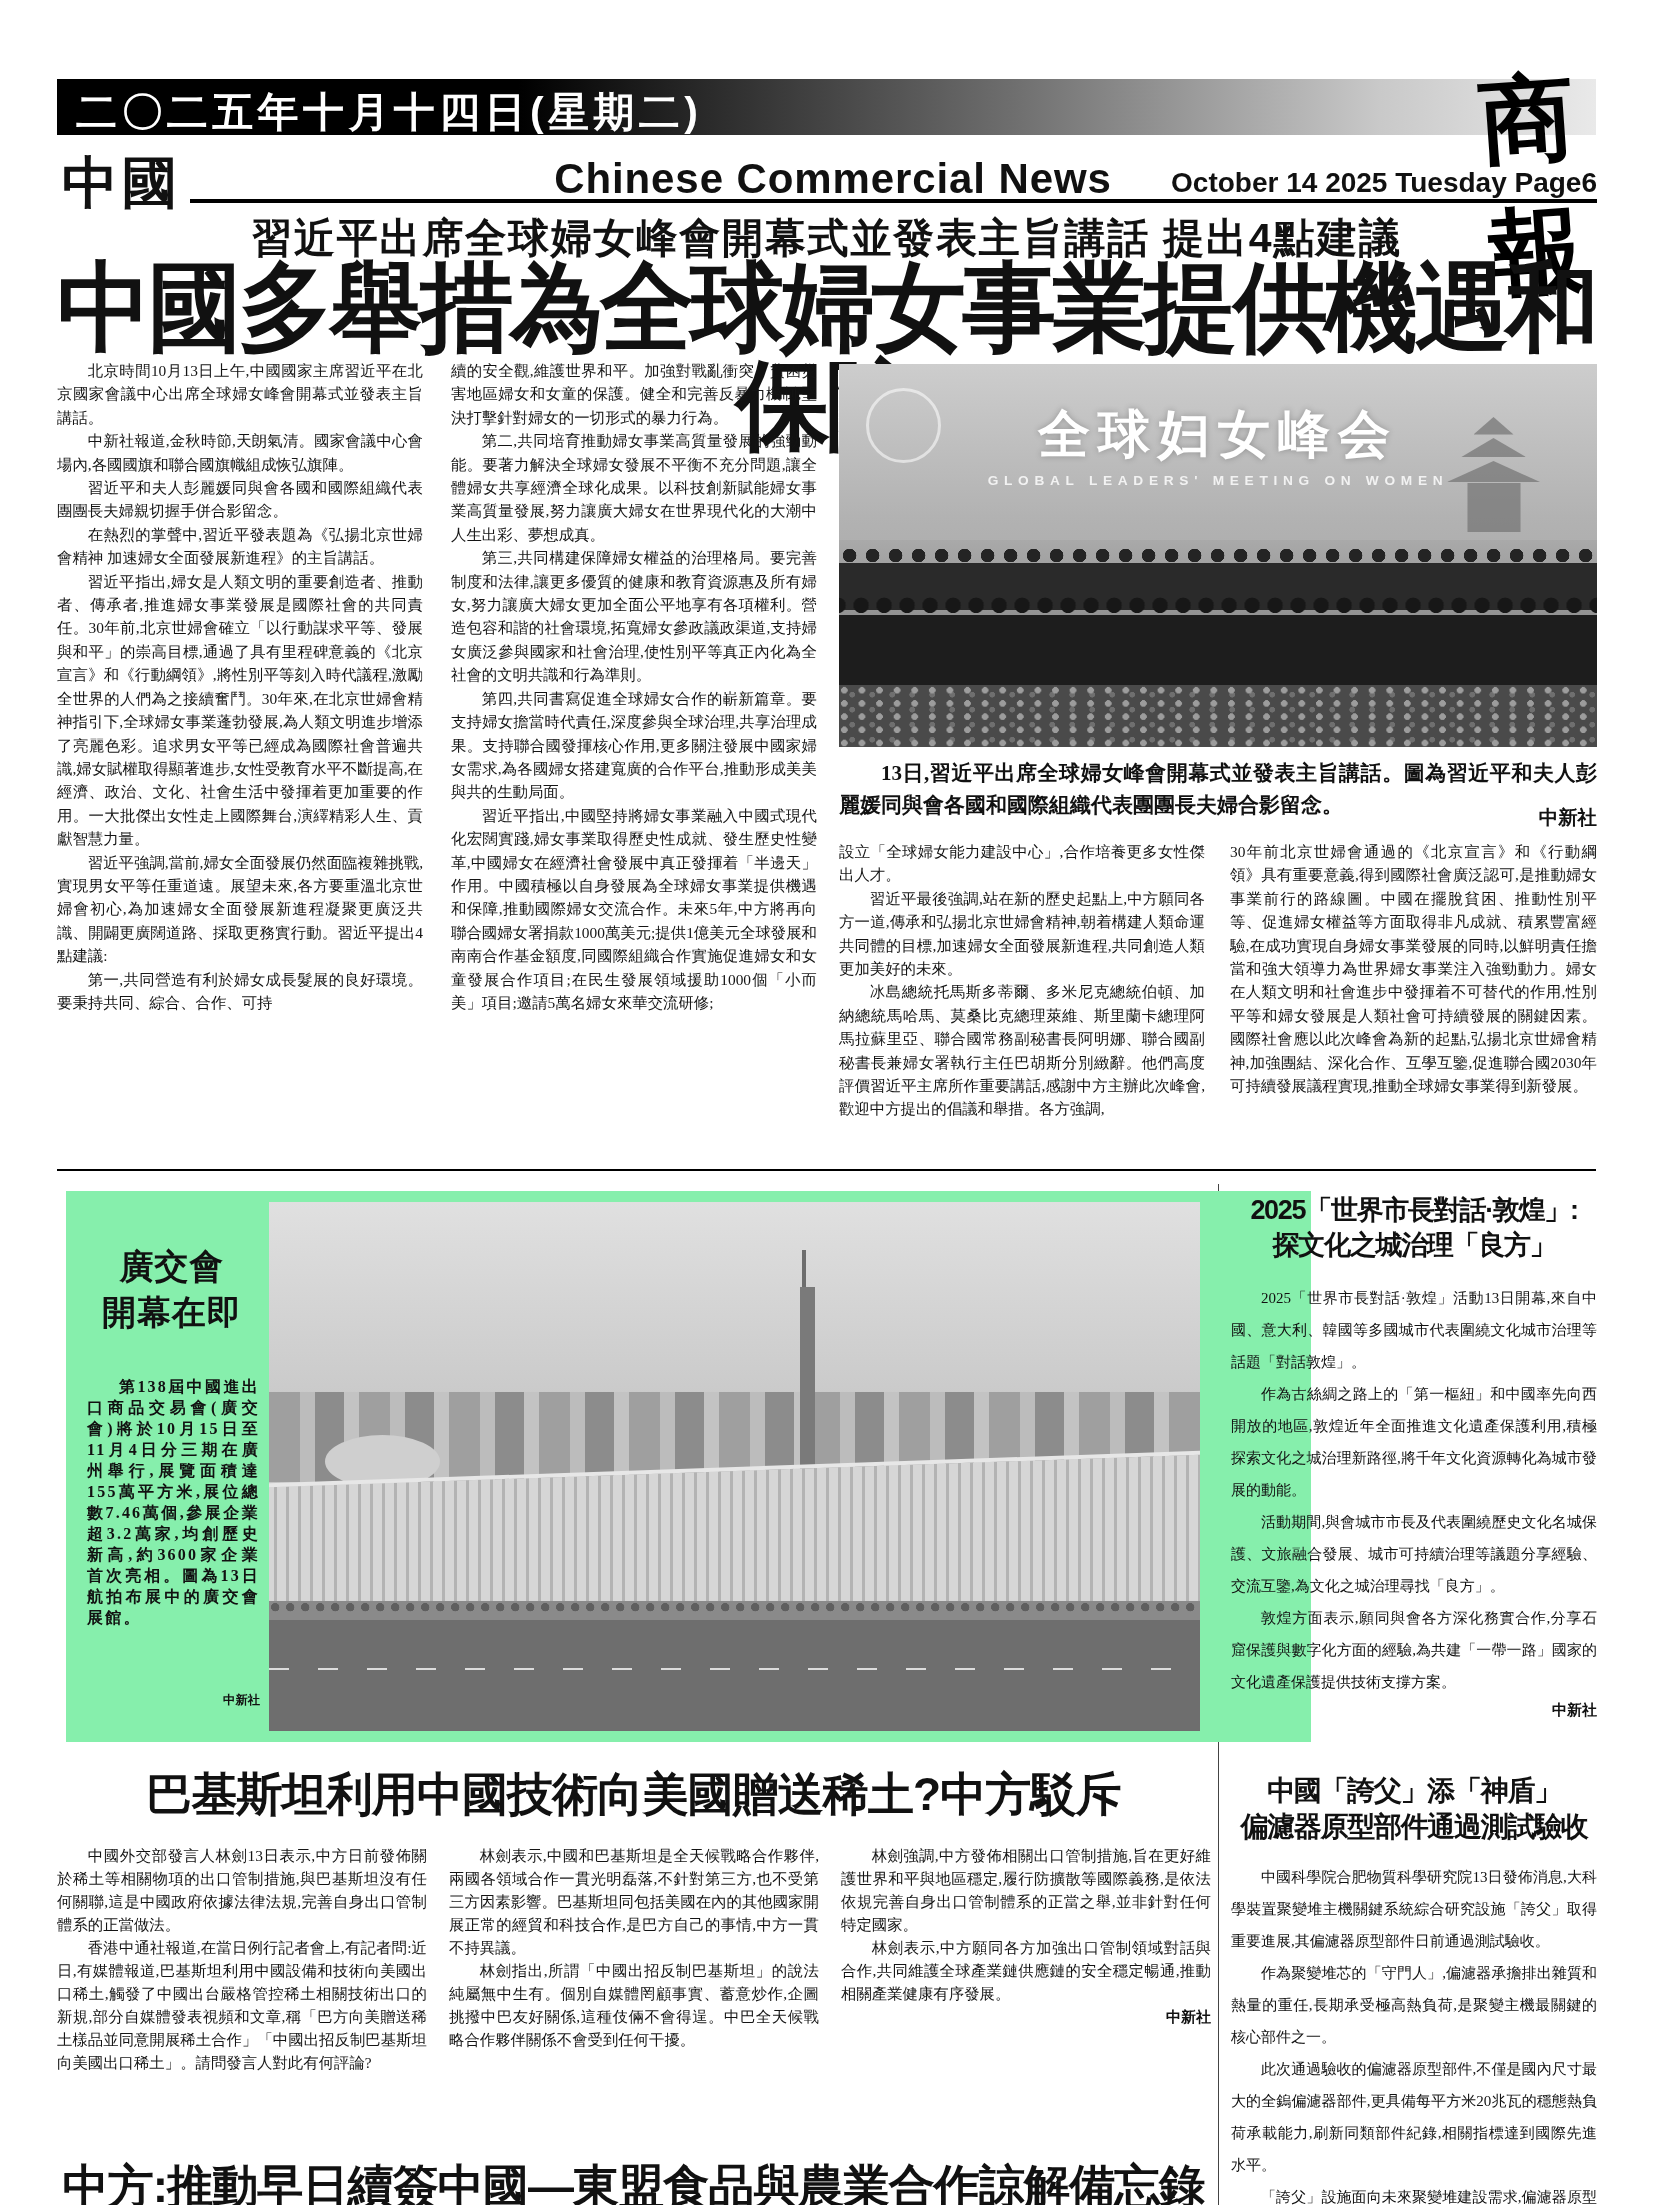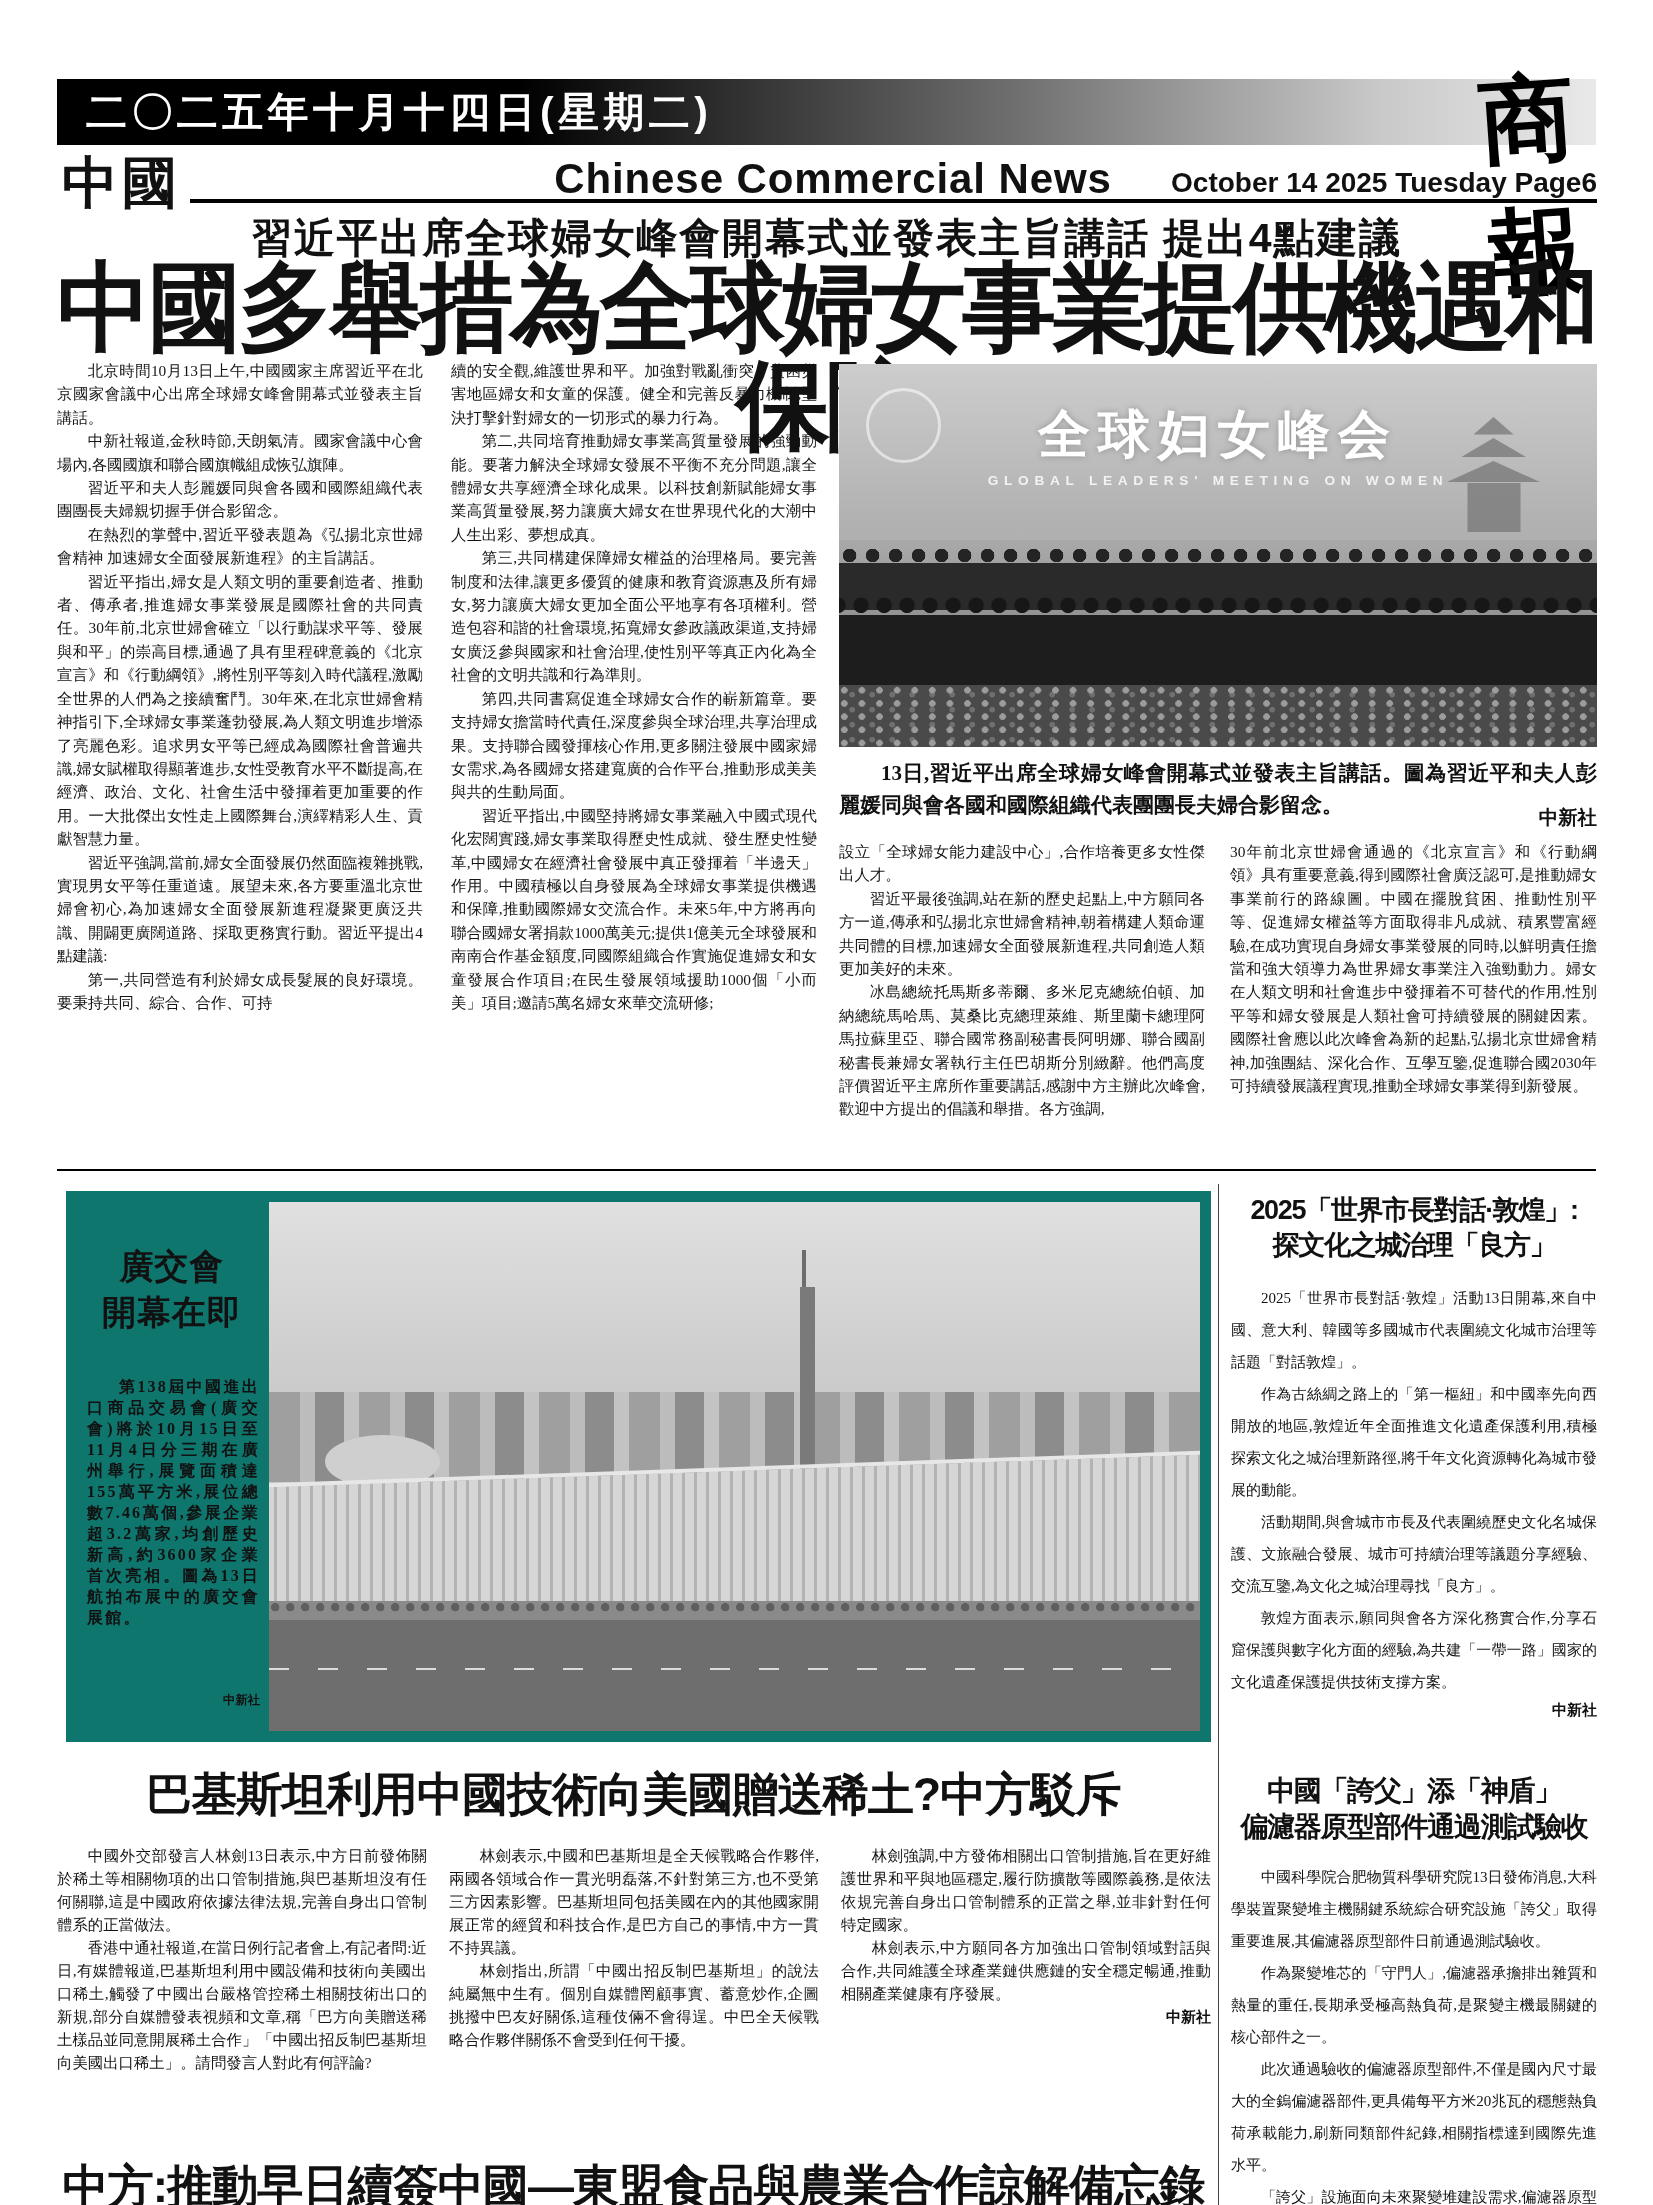--- a/index.html
+++ b/index.html
@@ -6,24 +6,24 @@
   html,body { background:#9b9b9b; }
   .page {
     position:relative; width:1654px; height:2911px; background:#ffffff;
     color:#111; font-family:"Liberation Serif","DejaVu Serif",serif; overflow:hidden;
   }
   .abs { position:absolute; }
   .sans { font-family:"Liberation Sans","DejaVu Sans",sans-serif; }
 
   
   .datebar {
-    left:57px; top:79px; width:1539px; height:66px;
+    left:57px; top:79px; width:1539px; height:56px;
     background:linear-gradient(90deg,#000 0%,#000 30%,#6e6e6e 62%,#c9c9c9 86%,#e9e9e9 100%);
     color:#fff; font-weight:700; font-size:41px; line-height:66px;
-    padding-left:29px; letter-spacing:4.4px;
+    padding-left:19px; letter-spacing:4.4px;
   }
   .logo {
     left:1436px; top:53px; width:185px; height:141px;
     font-size:95px; font-weight:900; line-height:132px; text-align:center;
     transform:rotate(-4deg); letter-spacing:2.6px; color:#000;
     font-family:"DejaVu Serif","Liberation Serif",serif;
   }
   .section-label { left:62px; top:146px; font-size:56px; font-weight:900; letter-spacing:3.5px; }
   .paper-en { left:0; top:155px; width:1654px; text-align:center; font-size:42px; font-weight:700; letter-spacing:0.9px;padding-left:12px; }
   .date-en  { right:57px; top:167px; font-size:28px; font-weight:700; }
@@ -66,21 +66,21 @@
     background-size:17.6px 13.2px,20px 15px; }
 
   .caption { left:839px; top:757px; width:758px; height:75px; }
   .caption p { font-size:21px; line-height:32px; font-weight:700; text-align:justify; text-indent:2em; }
   .caption .credit-abs { position:absolute; right:0; bottom:0.9px; font-size:19.4px; font-weight:700; }
 
   .divider { left:57px; top:1169px; width:1539px; height:1.8px; background:#000; }
   .vrule   { left:1218px; top:1184px; width:1.3px; height:1661px; background:#444; }
 
   
-  .canton-box { left:66px; top:1191px; width:1145px; height:551px; background:#0f766e; }
+  .canton-box { left:66px; top:1191px; width:1245px; height:551px; background:#86efac; }
   .canton-title { left:8.8px; top:53px; width:194px; text-align:center; font-size:34px; font-weight:900; line-height:1.35; letter-spacing:0.9px; }
   .canton-body { left:21px; top:185px; width:173px; }
   .canton-body p { font-size:16px; line-height:21px; letter-spacing:2.2px; text-align:justify; text-indent:2em; font-weight:700; }
   .canton-credit { left:21px; top:501px; width:173px; text-align:right; font-size:12.3px; font-weight:700; }
   .canton-photo { left:203px; top:11px; width:931px; height:529px; background:linear-gradient(180deg,#e0e0e0 0%,#c9c9c9 38%,#bdbdbd 100%); overflow:hidden; }
   .cp-blocks { left:0; top:36%; width:100%; height:17%;
     background:repeating-linear-gradient(90deg,#9f9f9f 0 31px,#bcbcbc 31px 46px,#8c8c8c 46px 75px,#c3c3c3 75px 90px); }
   .cp-tower { left:57%; top:16%; width:15px; height:38%; background:#7a7a7a; }
   .cp-spire { left:57.3%; top:9%;  width:3.5px;  height:9%;  background:#6d6d6d; }
   .cp-hall { left:-3%; top:50%; width:106%; height:30%; transform:skewY(-2deg);

